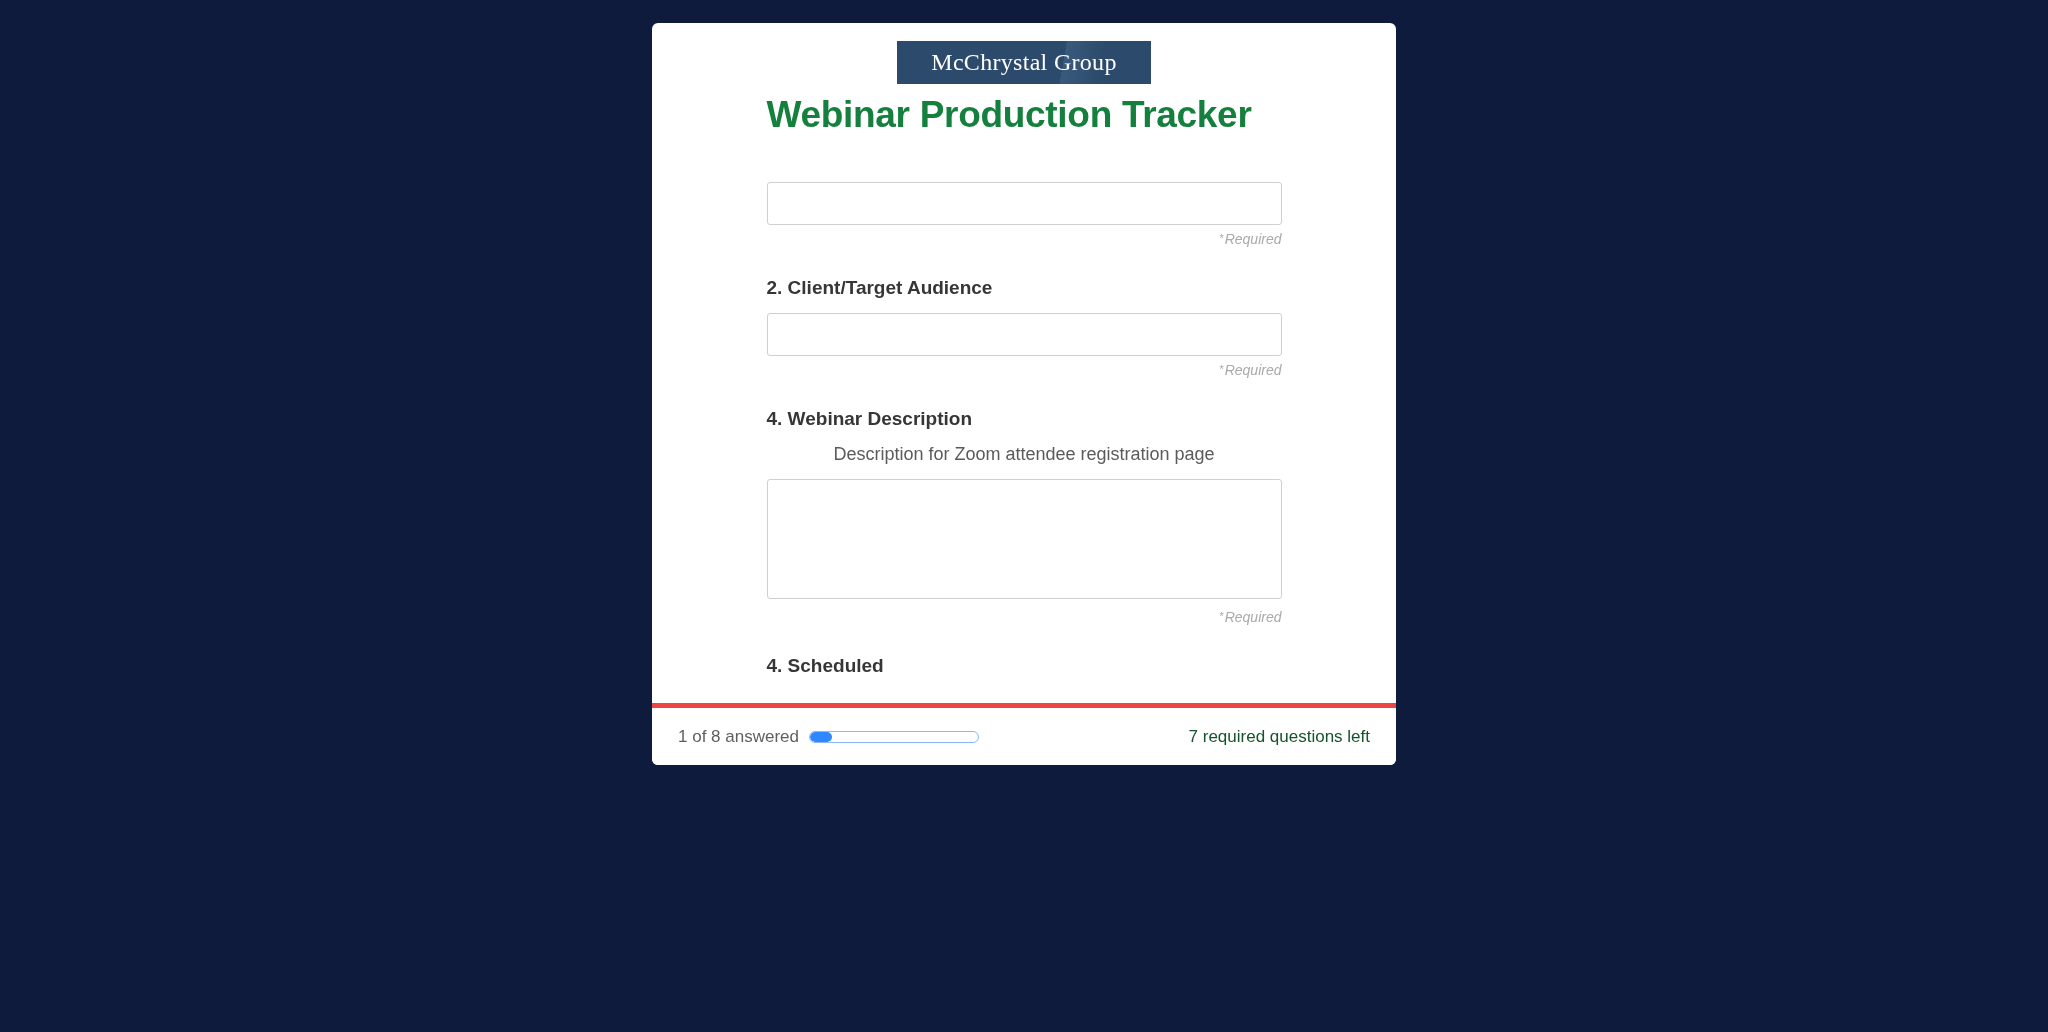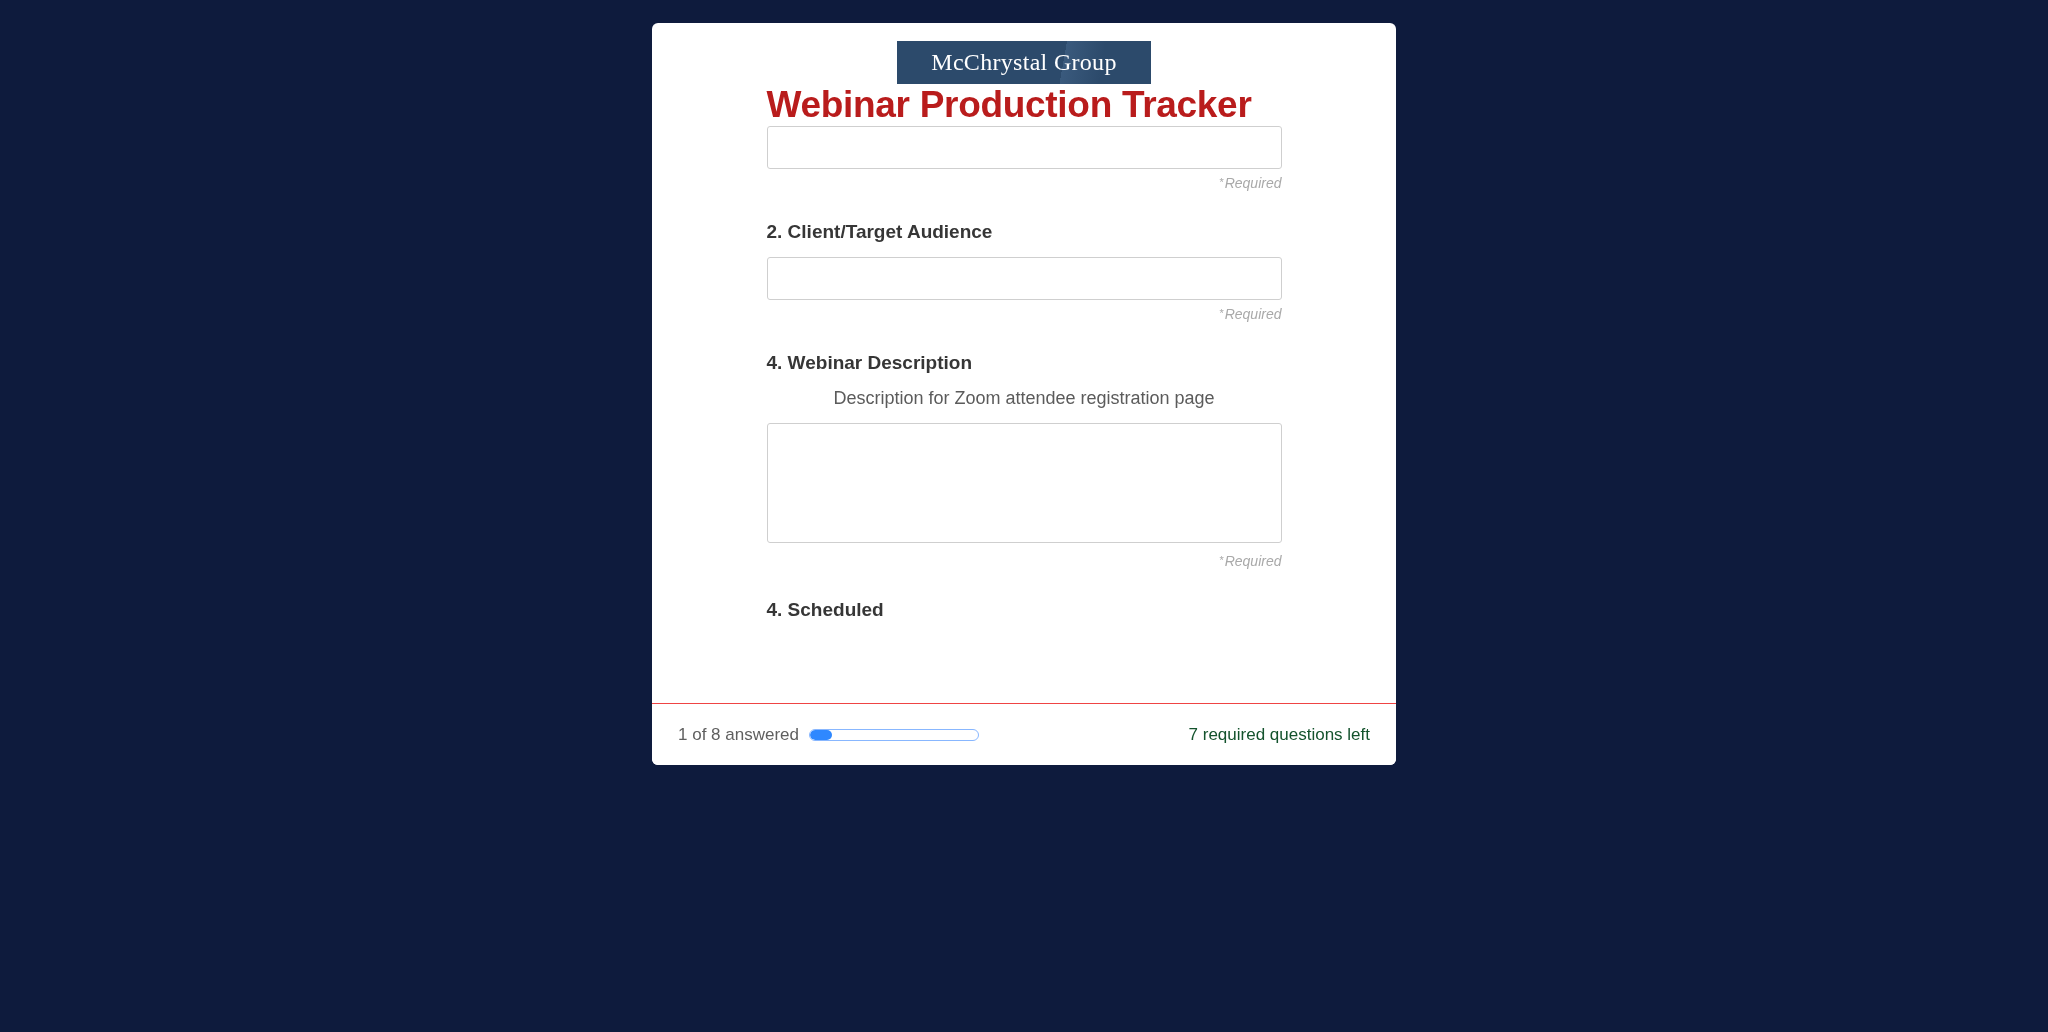--- a/index.html
+++ b/index.html
@@ -3,31 +3,31 @@
 <meta charset="utf-8">
 <style>
 * { margin: 0; padding: 0; box-sizing: border-box; }
 body { background: #0e1b3d; font-family: -apple-system, BlinkMacSystemFont, "Segoe UI", Helvetica, Arial, sans-serif; display: flex; justify-content: center; align-items: flex-start; min-height: 1032px; padding-top: 23px; }
 .card { width: 744px; background: #fff; border-radius: 6px; overflow: hidden; display: flex; flex-direction: column; height: 742px; position: relative; }
 .scroll-area { flex: 1; overflow-y: auto; padding: 18px 0 0 0; position: relative; }
 .scroll-area::-webkit-scrollbar { width: 12px; }
 .scroll-area::-webkit-scrollbar-track { background: transparent; }
 .scroll-area::-webkit-scrollbar-thumb { background: #c9c9c9; border-radius: 0; }
 .inner { width: 515px; margin: 0 auto; }
-.logo-wrap { display: flex; justify-content: center; }
+.logo-wrap { display: flex; justify-content: center; margin-bottom: 10px; }
 .logo { background: #2c4a6b; background: linear-gradient(100deg, #2c4a6b 0%, #2c4a6b 65%, #3a5a7d 65%, #2c4a6b 80%); color: #fff; font-family: Georgia, "Times New Roman", serif; font-size: 24px; padding: 8px 34px; letter-spacing: 0.3px; }
-.title { font-size: 37px; font-weight: 600; color: #b91c1c; letter-spacing: -0.3px; }
+.title { font-size: 37px; font-weight: 600; color: #15803d; margin-bottom: 46px; letter-spacing: -0.3px; }
 .q { margin-bottom: 30px; }
 .q-label { font-size: 19px; font-weight: 600; color: #363636; margin-bottom: 14px; }
 .q-desc { font-size: 18px; color: #5b5b5b; margin-bottom: 14px; font-weight: 400; text-align: center; }
 .text-input { width: 100%; height: 43px; border: 1px solid #cfcfcf; border-radius: 3px; font-size: 16px; padding: 8px 10px; outline: none; }
 .textarea-input { width: 100%; height: 120px; border: 1px solid #cfcfcf; border-radius: 3px; font-size: 16px; padding: 8px 10px; outline: none; resize: none; font-family: inherit; }
 .required-note { text-align: right; font-style: italic; font-size: 14px; color: #a9a9a9; margin-top: 6px; }
 .required-note::before { content: "*"; font-style: normal; font-size: 11px; position: relative; top: -2px; margin-right: 1px; }
-.footer { height: 62px; border-top: 1px solid #ef4444; background: #fff; display: flex; align-items: center; padding: 0 26px; }
+.footer { height: 62px; border-top: 5px solid #ef4444; background: #fff; display: flex; align-items: center; padding: 0 26px; }
 .answered { font-size: 17px; color: #5f5f5f; margin-right: 10px; }
 .progress { width: 170px; height: 12px; border: 1px solid #88b7ff; border-radius: 8px; position: relative; overflow: hidden; }
 .progress-fill { position: absolute; left: 0; top: 0; bottom: 0; width: 13%; background: #2f88ff; border-radius: 8px; }
 .spacer { flex: 1; }
 .left-note { font-size: 17px; color: #14532d; }
 .fade { position: absolute; left: 0; right: 12px; bottom: 62px; height: 18px; background: linear-gradient(rgba(255,255,255,0), rgba(255,255,255,0.9)); pointer-events: none; }
 </style>
 </head>
 <body>
 

